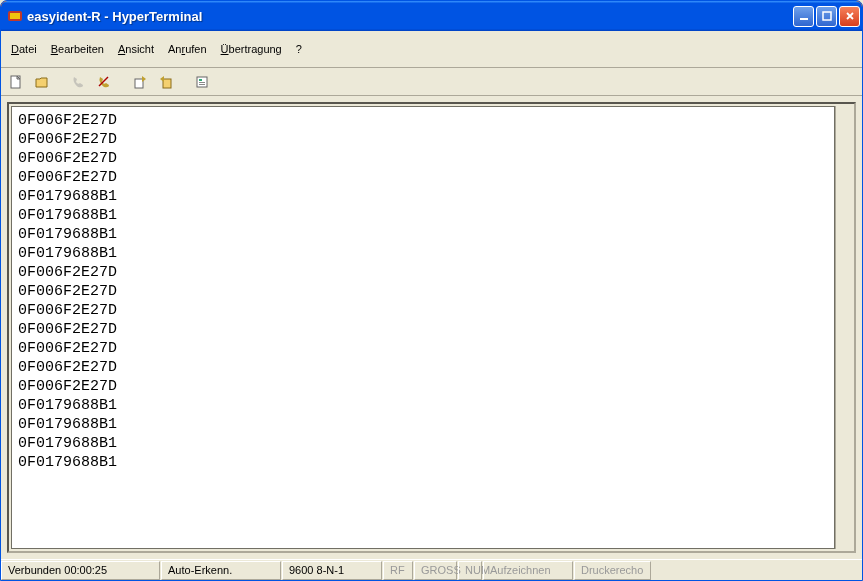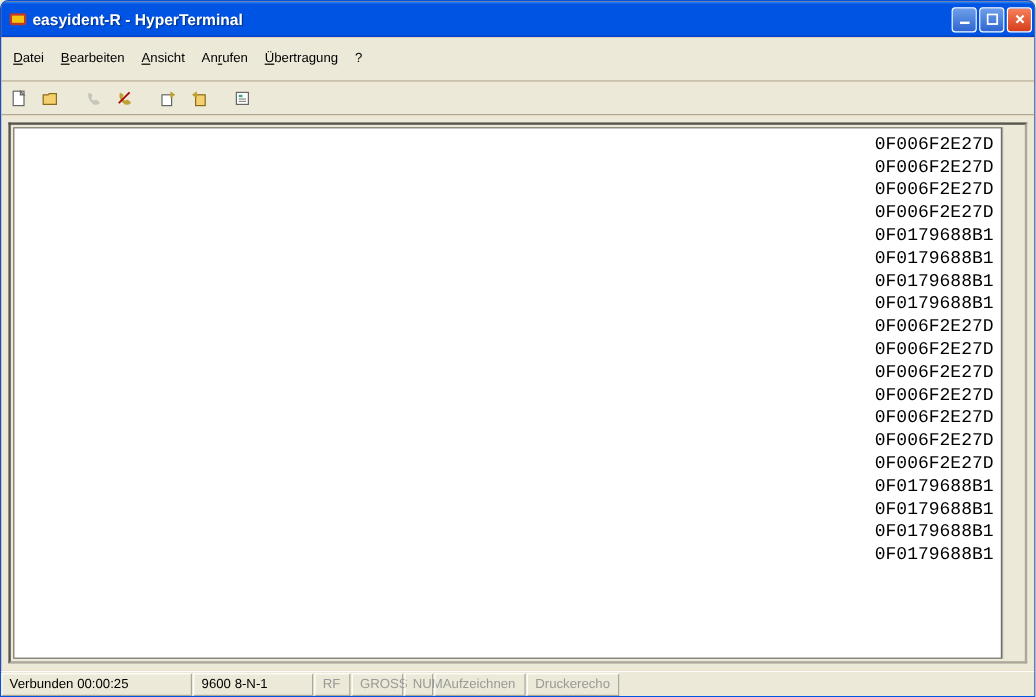--- a/index.html
+++ b/index.html
@@ -88,21 +88,20 @@
   padding: 6px;
   background: #ece9d8;
   display: flex;
 }
 .terminal-wrap {
   flex: 1;
   border: 2px inset #aca899;
   background: #ece9d8;
   padding: 2px;
   display: flex;
-  text-align: right;
 }
 .terminal {
   flex: 1;
   background: #fff;
   border: 1px solid #716f64;
   padding: 4px 6px;
   font-family: "Courier New", monospace;
   font-size: 15px;
   line-height: 19px;
   color: #000;
@@ -245,22 +244,23 @@
 0F0179688B1
 0F0179688B1
 0F0179688B1
 0F0179688B1</div>
       <div class="scrollbar-v"></div>
     </div>
   </div>
 
   <div class="statusbar">
     <div class="status-cell" style="width:159px">Verbunden 00:00:25</div>
+    <div class="status-cell" style="width:120px">Auto-Erkenn.</div>
     <div class="status-cell" style="width:100px">9600 8-N-1</div>
     <div class="status-cell disabled" style="width:30px">RF</div>
     <div class="status-cell disabled" style="width:43px">GROSS</div>
     <div class="status-cell disabled" style="width:24px">NUM</div>
-    <div class="status-cell disabled" style="width:76px">Aufzeichnen</div>
+    <div class="status-cell disabled" style="width:90px">Aufzeichnen</div>
     <div class="status-cell disabled" style="width:77px">Druckerecho</div>
     <div class="status-cell" style="flex:1;border:none"></div>
   </div>
 
 </div>
 
 </body></html>

